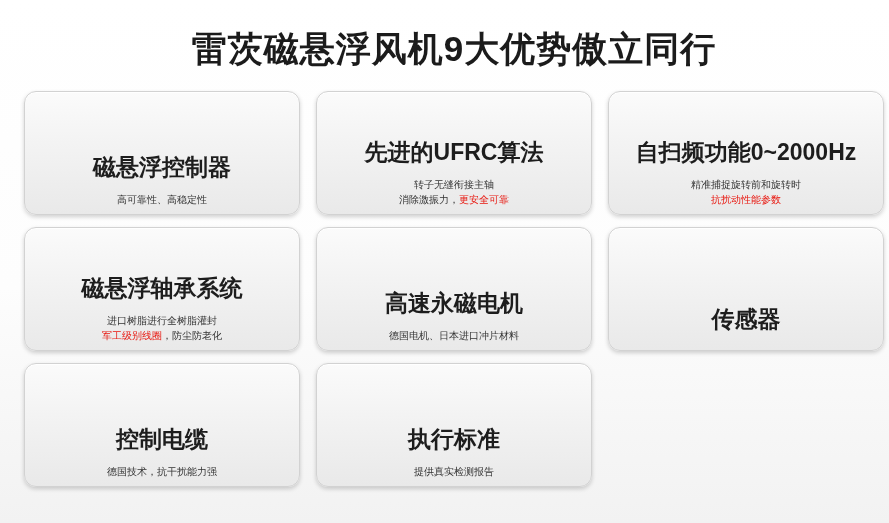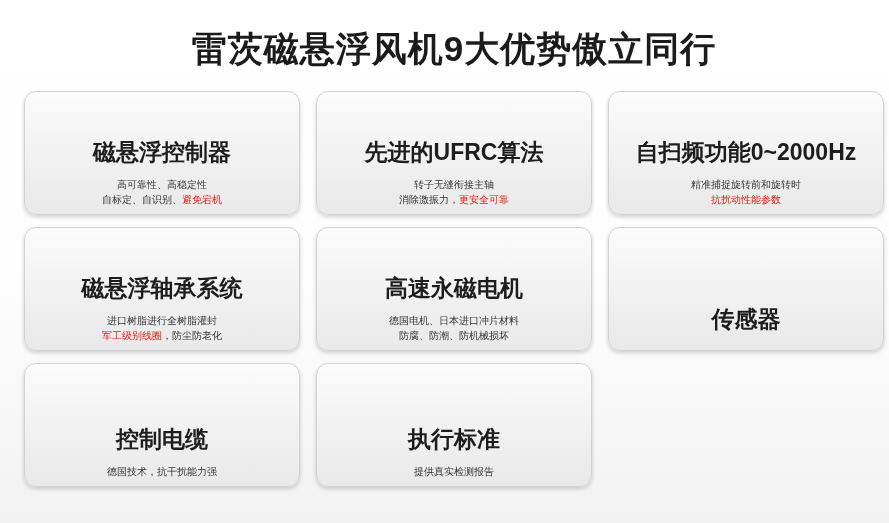--- a/index.html
+++ b/index.html
@@ -79,21 +79,20 @@
 </head>
 <body>
 
 <div id="page">
   <div id="title">雷茨磁悬浮风机9大优势傲立同行</div>
   <div id="grid">
       <div class="card">
         <div class="card-title">磁悬浮控制器</div>
         <div class="card-lines">
           <div class="card-line"><span>高可靠性、高稳定性</span></div>
-          <div class="card-line"><span>自标定、自识别、</span><span class="hl">避免宕机</span></div>
         </div>
       </div>
       <div class="card">
         <div class="card-title">先进的UFRC算法</div>
         <div class="card-lines">
           <div class="card-line"><span>转子无缝衔接主轴</span></div>
           <div class="card-line"><span>消除激振力，</span><span class="hl">更安全可靠</span></div>
         </div>
       </div>
       <div class="card">
@@ -107,21 +106,20 @@
         <div class="card-title">磁悬浮轴承系统</div>
         <div class="card-lines">
           <div class="card-line"><span>进口树脂进行全树脂灌封</span></div>
           <div class="card-line"><span class="hl">军工级别线圈</span><span>，防尘防老化</span></div>
         </div>
       </div>
       <div class="card">
         <div class="card-title">高速永磁电机</div>
         <div class="card-lines">
           <div class="card-line"><span>德国电机、日本进口冲片材料</span></div>
-          <div class="card-line"><span>防腐、防潮、防机械损坏</span></div>
         </div>
       </div>
       <div class="card">
         <div class="card-title">传感器</div>
       </div>
       <div class="card">
         <div class="card-title">控制电缆</div>
         <div class="card-lines">
           <div class="card-line"><span>德国技术，抗干扰能力强</span></div>
         </div>

